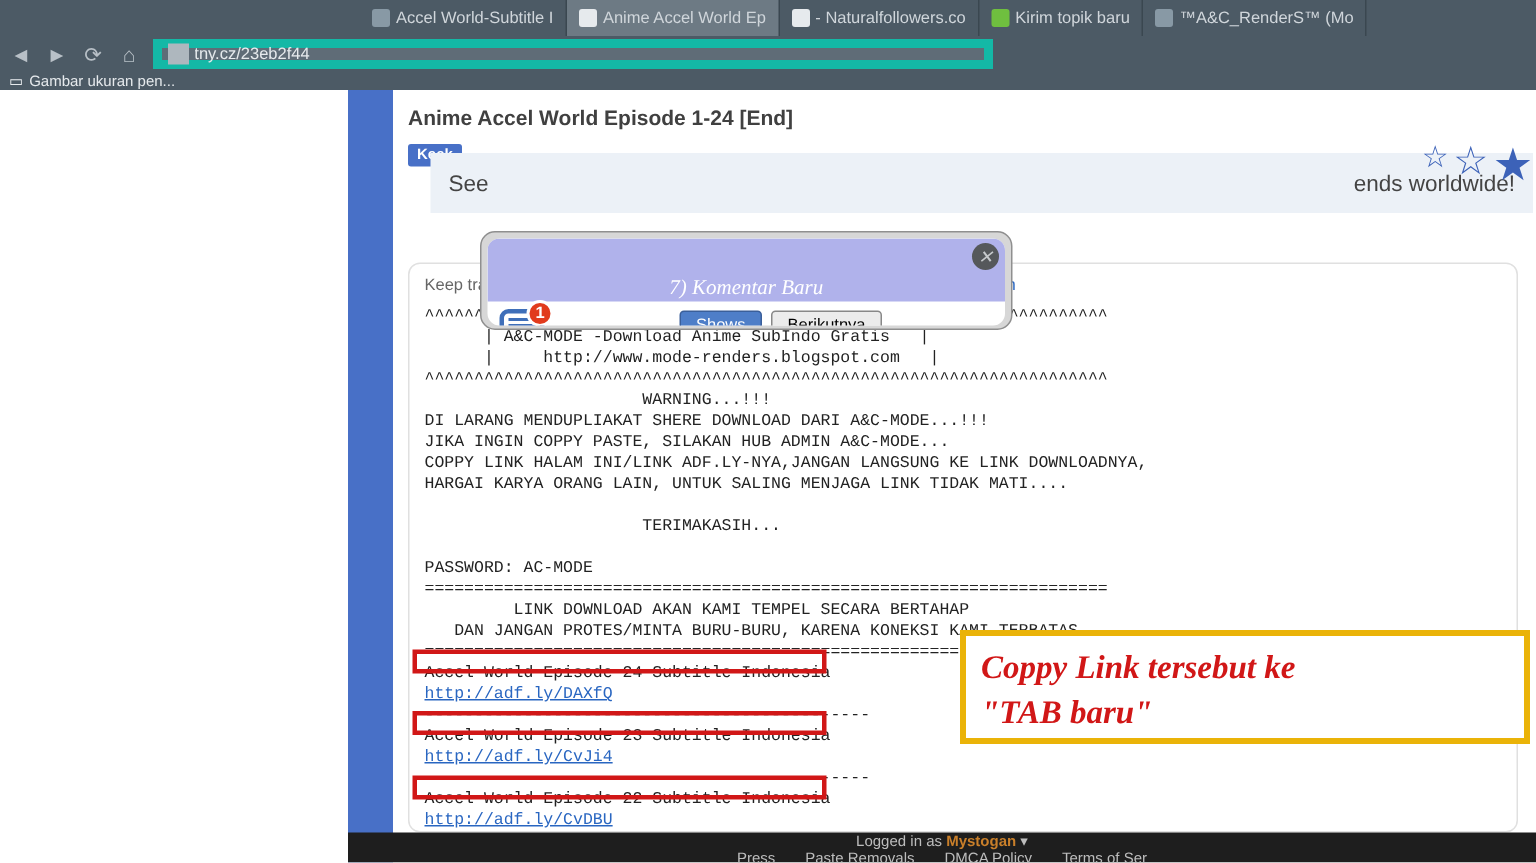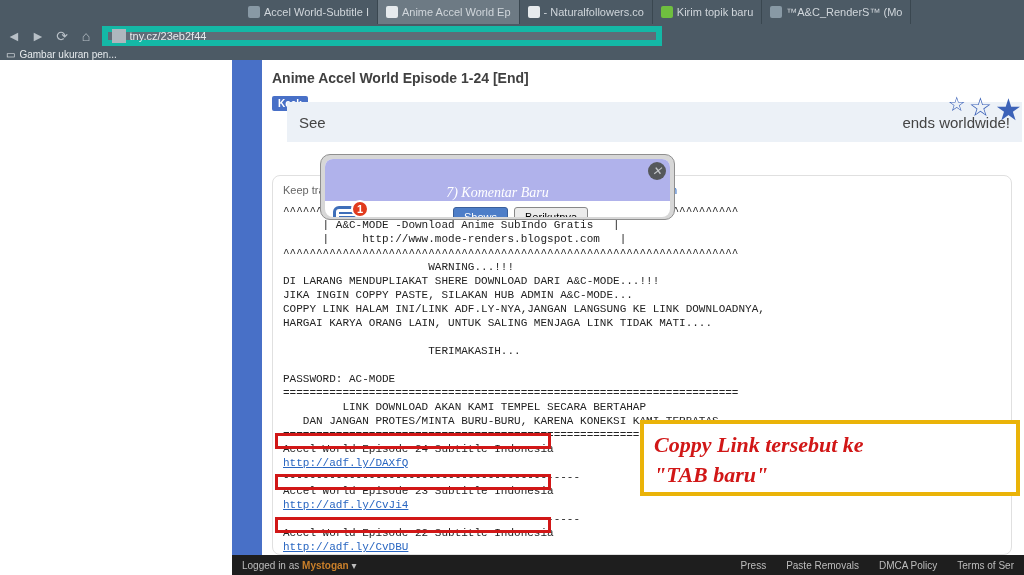--- a/index.html
+++ b/index.html
@@ -53,21 +53,21 @@
   .btns { display:flex; gap:6px; }
   .btn { font-size:11px; padding:3px 10px; border:1px solid #888; border-radius:3px; background:#ececec; cursor:pointer; }
   .btn.primary { background:#4e7ec8; color:#fff; border-color:#3a5f9a; }  
   .linkbox1 { position:absolute; left:275px; top:373px; width:276px; height:16px; border:3px solid #d11717; pointer-events:none; }
   .linkbox2 { position:absolute; left:275px; top:414px; width:276px; height:16px; border:3px solid #d11717; pointer-events:none; }
   .linkbox3 { position:absolute; left:275px; top:457px; width:276px; height:16px; border:3px solid #d11717; pointer-events:none; }
   .callout  { position:absolute; left:640px; top:360px; width:380px; height:76px; border:4px solid #eab308; background:#fff; padding:6px 10px; }
   .callout span { color:#d11717; font-family: "Comic Sans MS", cursive; font-size:22px; font-weight:bold; font-style:italic; line-height:30px; }
 
   
-  .statusbar { position:absolute; left:232px; right:0; bottom:0; height:20px; background:#1e1e1e; color:#bdbdbd; font-size:10px; display:flex; align-items:center; padding:0 10px; justify-content:space-between; }
+  .statusbar { position:absolute; left:232px; right:0; bottom:0; height:20px; background:#1e1e1e; color:#bdbdbd; font-size:10px; display:flex; align-items:center; padding:0 10px; justify-content:space-between;flex-direction:column; }
   .statusbar .user { color:#c97f2a; font-weight:bold; }
   .statusbar .rightlinks { display:flex; gap:20px; }
   .statusbar .rightlinks span { cursor:pointer; }
 </style>
 </head>
 <body>
 
 <div class="chrome">
   <div class="tabstrip">
     <div class="tab">

